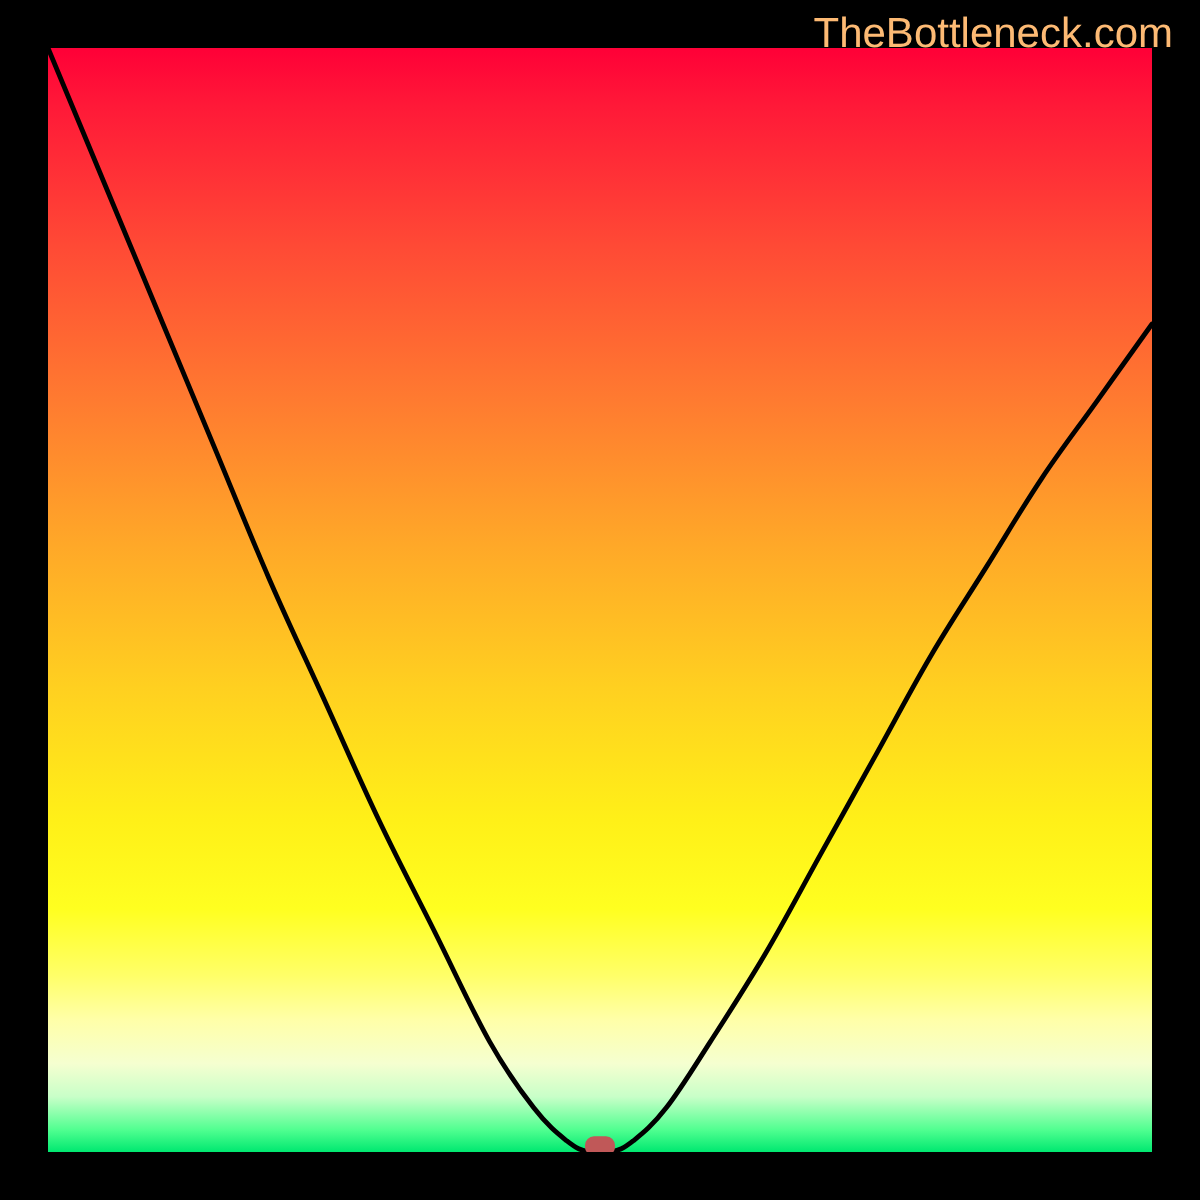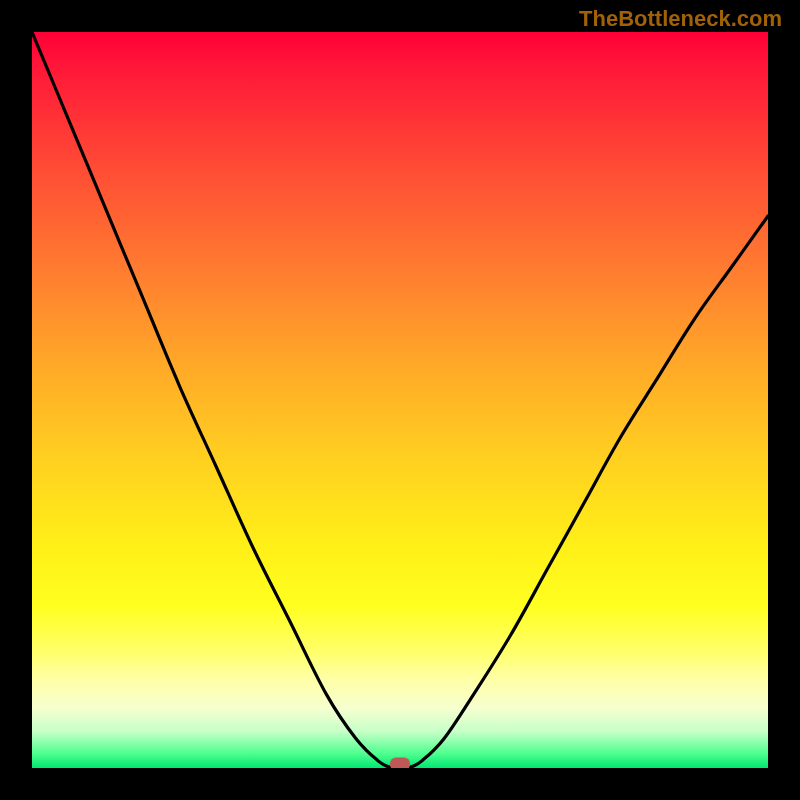--- a/index.html
+++ b/index.html
@@ -12,23 +12,23 @@
     height: 800px;
     background: #000;
     overflow: hidden;
     position: relative;
     font-family: Arial, sans-serif;
   }
   .watermark {
     position: absolute;
     top: 6px;
     right: 18px;
-    color: #a16207;
-    font-size: 22px;
-    font-weight: 700;
+    color: #fdba74;
+    font-size: 28px;
+    font-weight: 400;
     z-index: 10;
   }
   .plot-area {
     position: absolute;
     left: 32px;
     top: 32px;
     width: 736px;
     height: 736px;
     overflow: hidden;
   }

